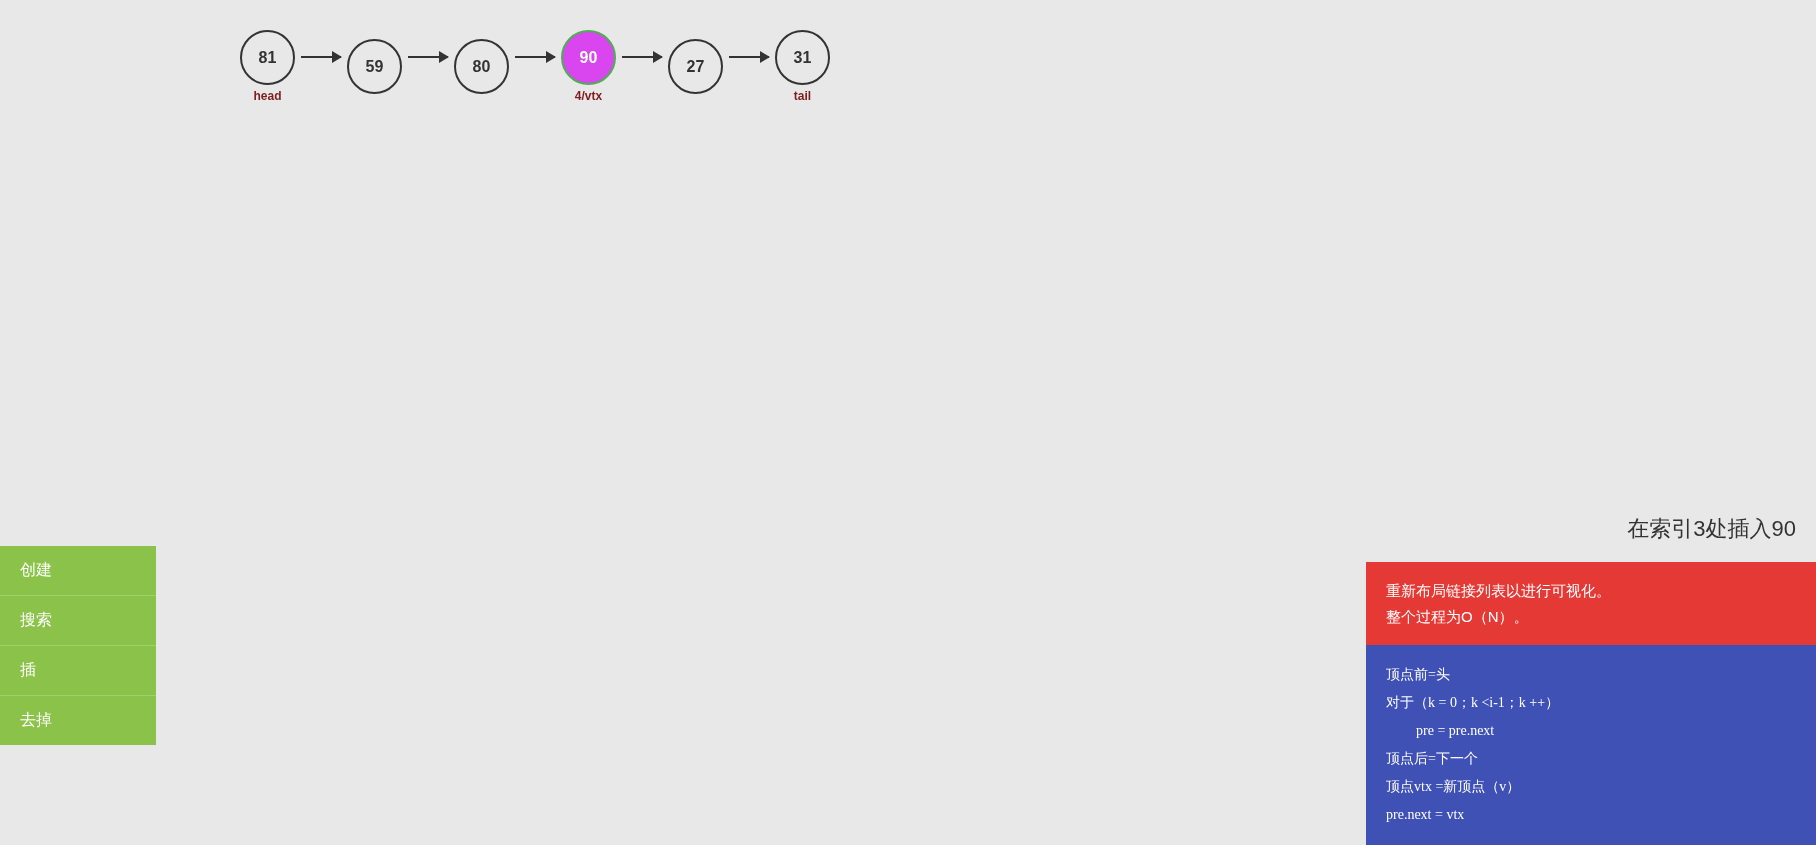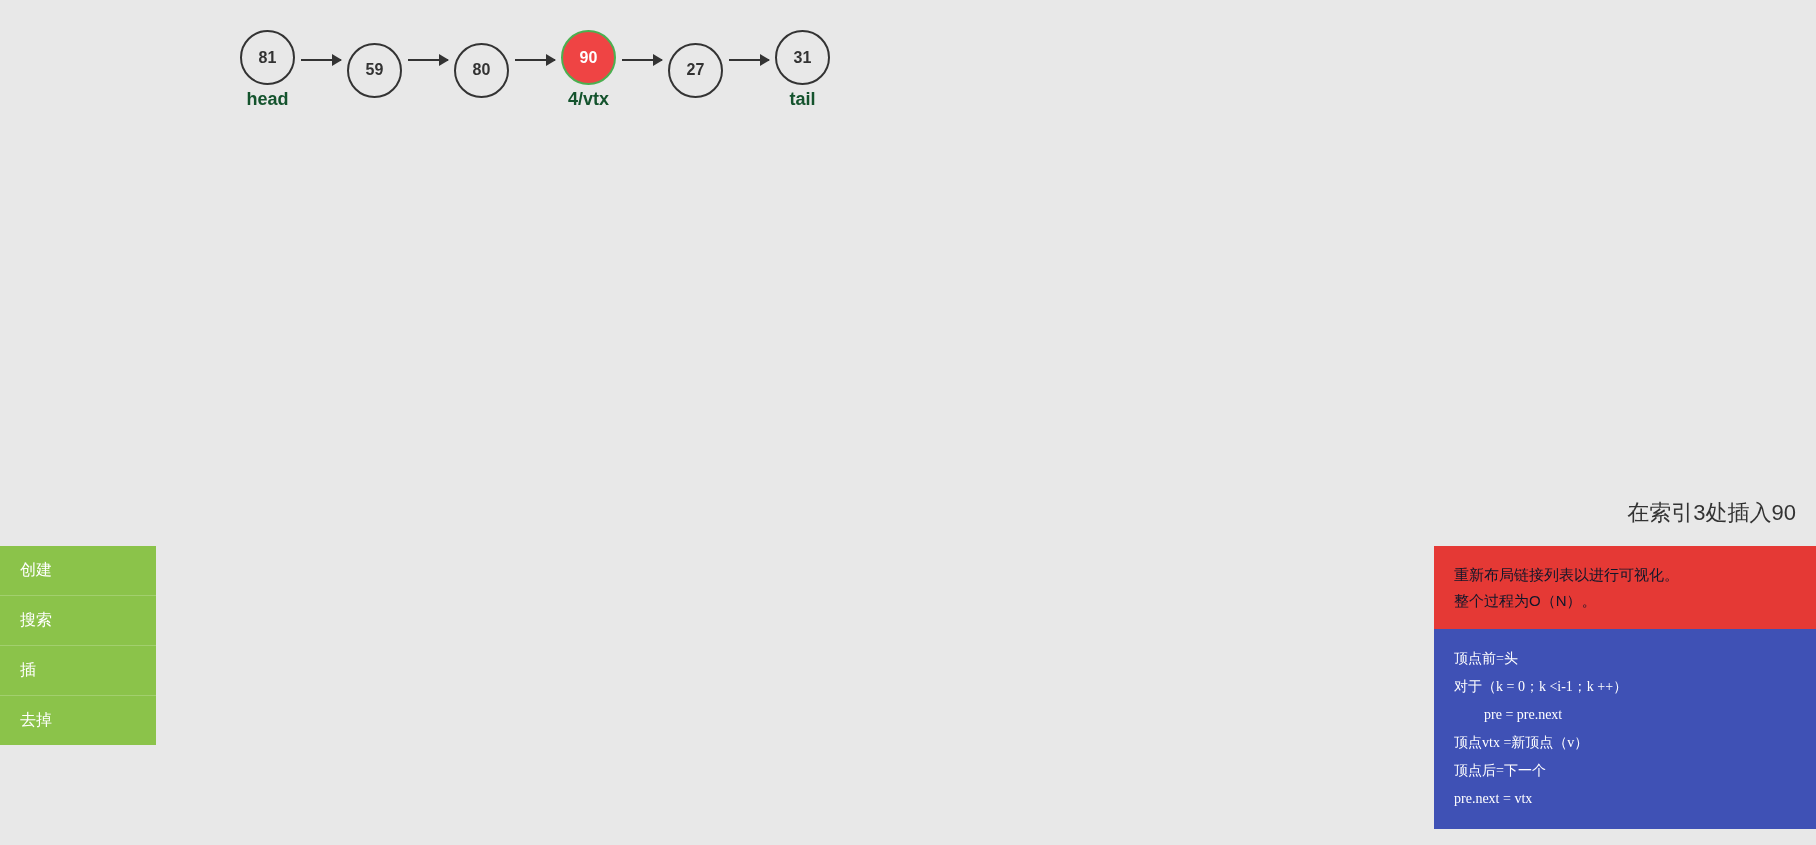--- a/index.html
+++ b/index.html
@@ -38,30 +38,30 @@
       background-color: #e8e8e8;
       display: flex;
       align-items: center;
       justify-content: center;
       font-size: 16px;
       font-weight: bold;
       color: #333;
     }
 
     .node-circle.active {
-      background-color: #ef4444;
+      background-color: #d946ef;
       color: white;
       border-color: #4caf50;
     }
 
     .node-label {
       margin-top: 4px;
-      font-size: 18px;
+      font-size: 12px;
       font-weight: bold;
-      color: #14532d;
+      color: #7f1d1d;
     }
 
     .arrow {
       width: 40px;
       height: 2px;
       background-color: #333;
       position: relative;
       margin-bottom: 20px;
       flex-shrink: 0;
     }
@@ -97,36 +97,36 @@
     }
 
     .menu-item:last-child {
       border-bottom: none;
     }
 
     
     .right-panel {
       position: absolute;
       right: 0;
-      bottom: 16px;
-      width: 382px;
+      bottom: 0;
+      width: 450px;
     }
 
     .title-text {
       text-align: right;
       padding: 10px 20px;
       font-size: 22px;
       color: #333;
       font-weight: normal;
       margin-bottom: 8px;
     }
 
     .info-box-red {
       background-color: #e53935;
-      color: #0f172a;
+      color: #ffffff;
       padding: 16px 20px;
       font-size: 15px;
       line-height: 1.7;
     }
 
     .info-box-blue {
       background-color: #3f51b5;
       color: white;
       padding: 16px 20px;
       font-size: 15px;
@@ -185,17 +185,17 @@
 <div class="right-panel">
   <div class="title-text">在索引3处插入90</div>
   <div class="info-box-red">
     <span>重新布局链接列表以进行可视化。</span><br>
     <span>整个过程为O（N）。</span>
   </div>
   <div class="info-box-blue" id="blue-box">
   <span class="code-line">顶点前=头</span>
       <span class="code-line">对于（k = 0；k &lt;i-1；k ++）</span>
       <span class="code-line code-indent">pre = pre.next</span>
+      <span class="code-line">顶点后=下一个</span>
       <span class="code-line">顶点vtx =新顶点（v）</span>
-      <span class="code-line">顶点后=下一个</span>
       <span class="code-line">pre.next = vtx</span>
     </div>
 </div>
 
 </body></html>

